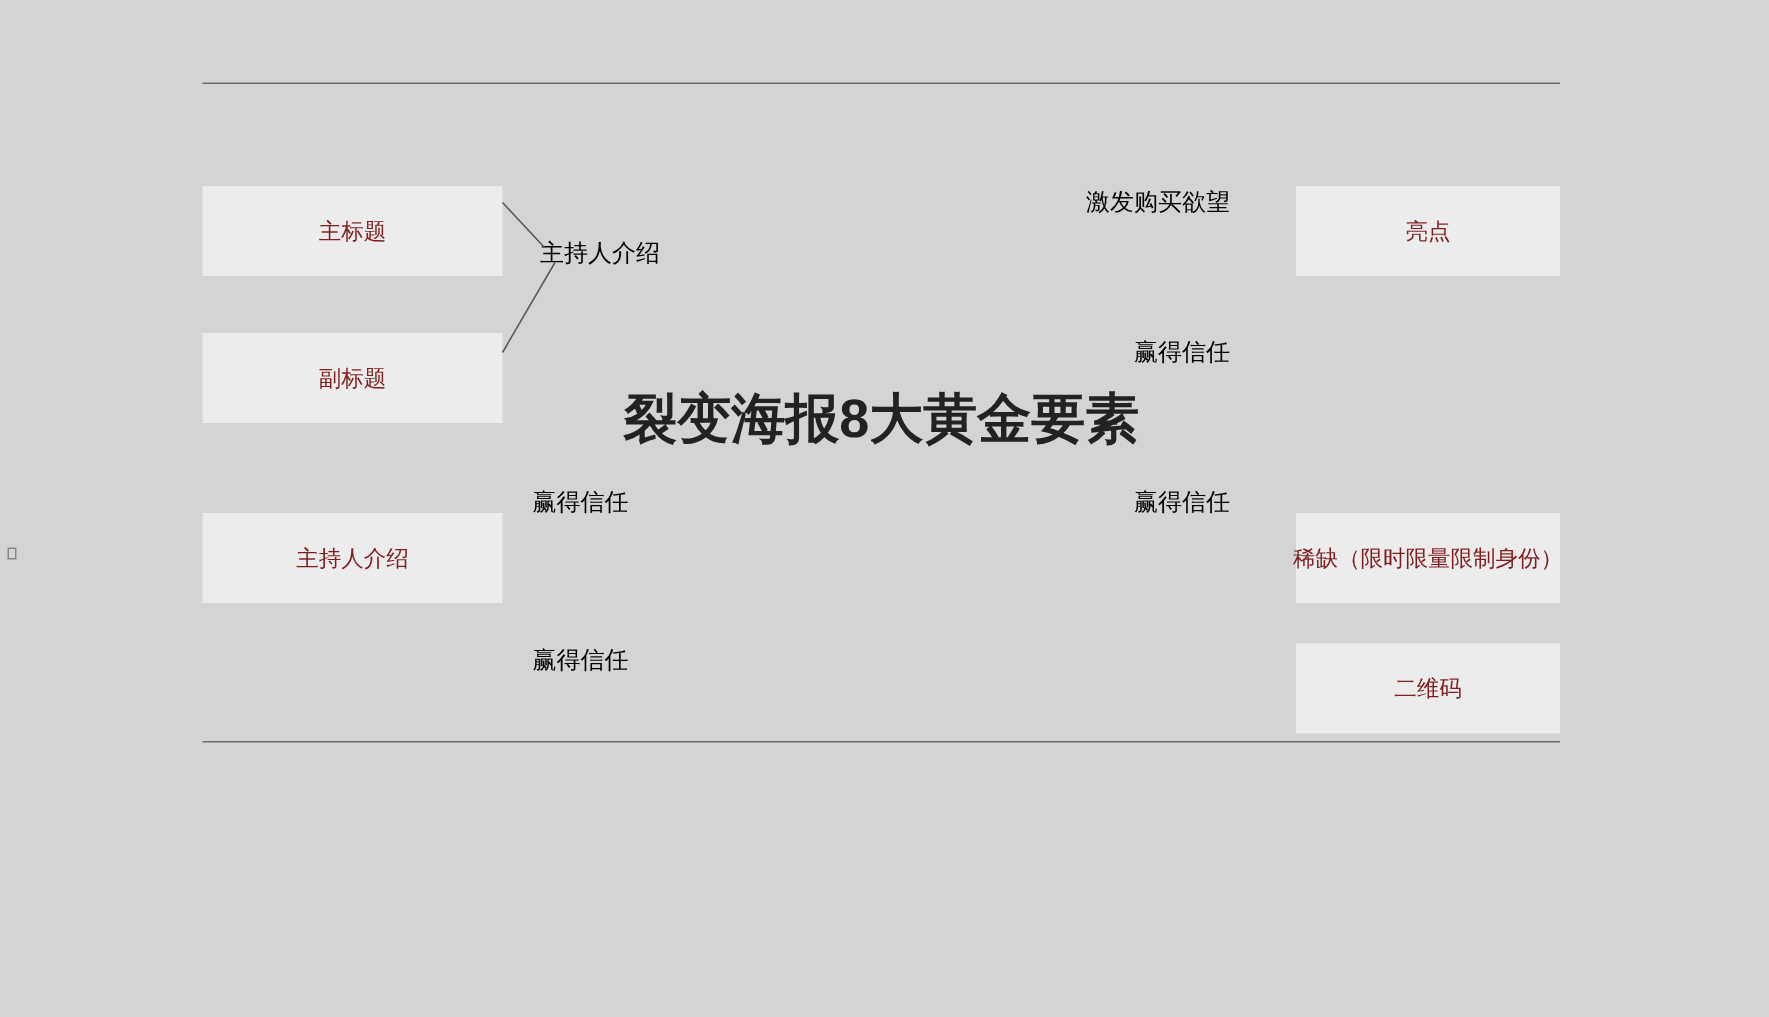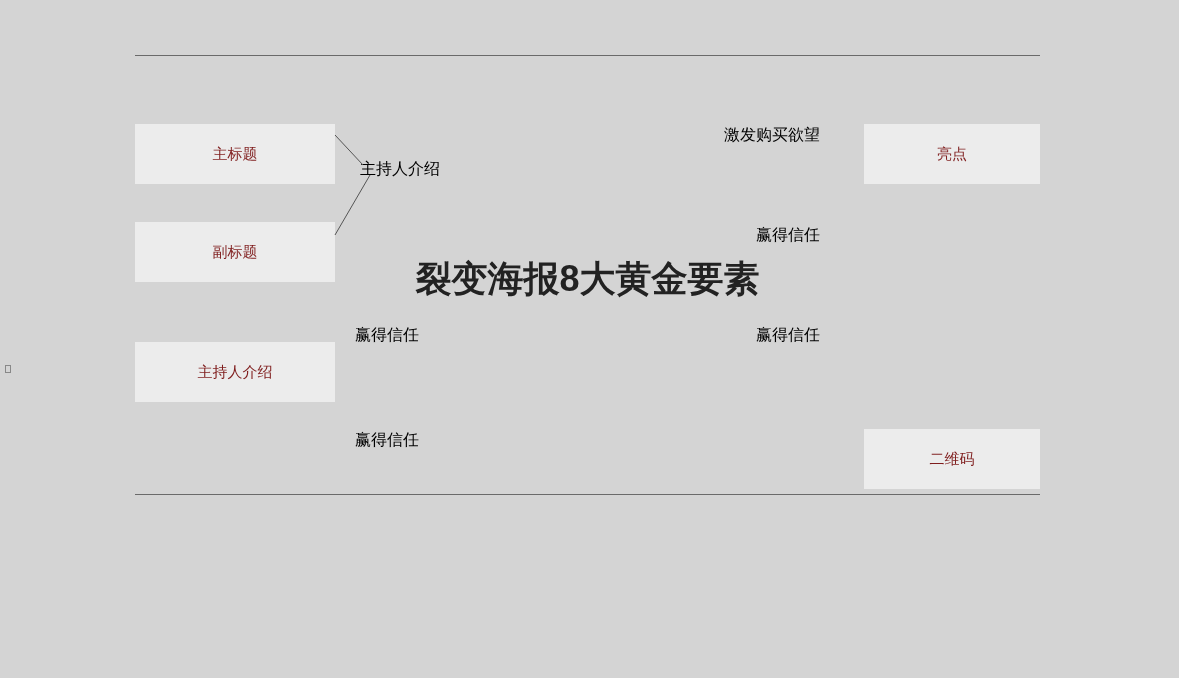--- a/index.html
+++ b/index.html
@@ -110,20 +110,23 @@
   <div class="box box-left row2">
     <span>副标题</span>
   </div>
   <div class="box box-left row3">
     <span>主持人介绍</span>
   </div>
 
   <div class="box box-right row1">
     <span>亮点</span>
   </div>
+  <div class="box box-right row3">
+    <span>稀缺（限时限量限制身份）</span>
+  </div>
   <div class="box box-right row4">
     <span>二维码</span>
   </div>
 
   <div class="label" style="left:225px; top:104px;">主持人介绍</div>
   <div class="label" style="left:220px; top:270px;">赢得信任</div>
   <div class="label" style="left:220px; top:375px;">赢得信任</div>
 
   <div class="label" style="right:220px; top:70px;">激发购买欲望</div>
   <div class="label" style="right:220px; top:170px;">赢得信任</div>

